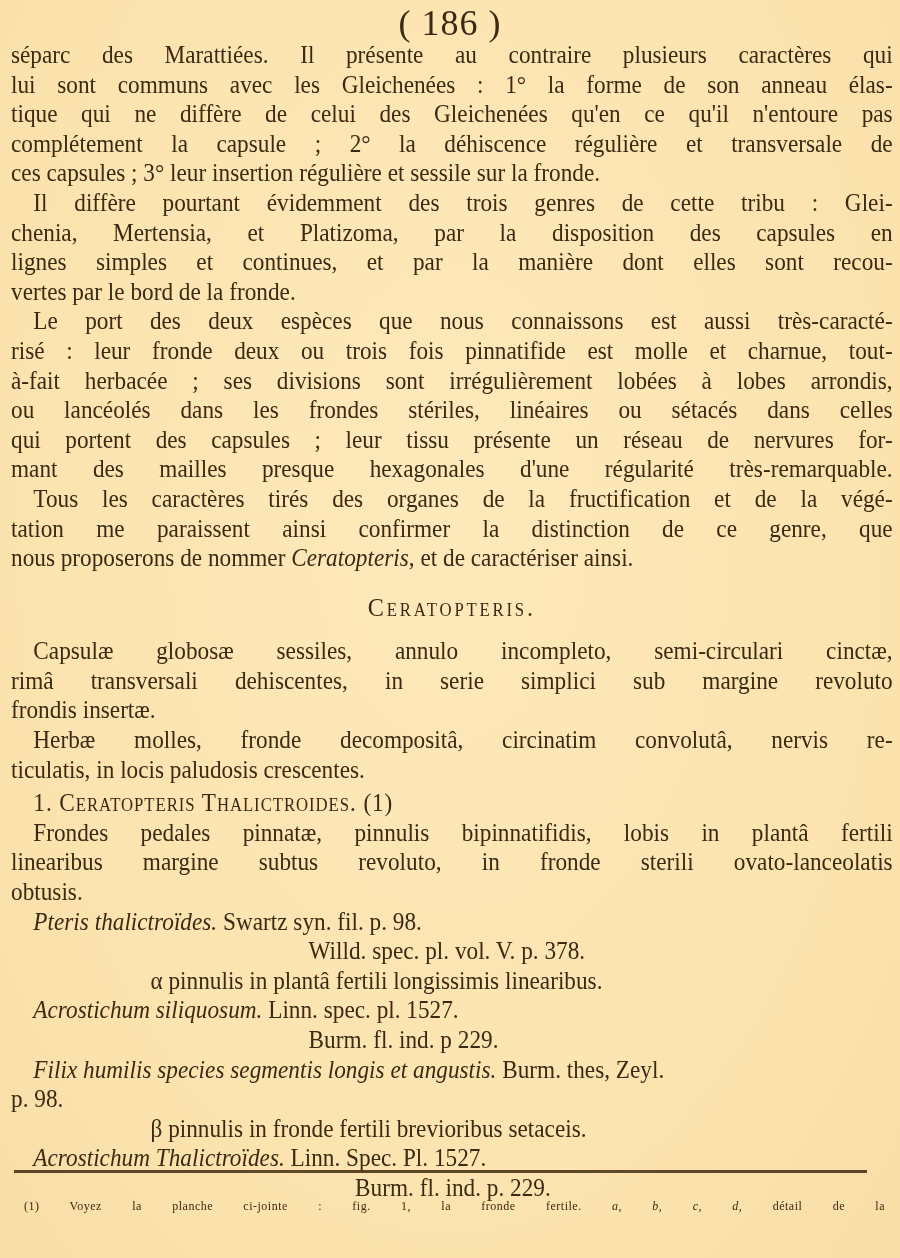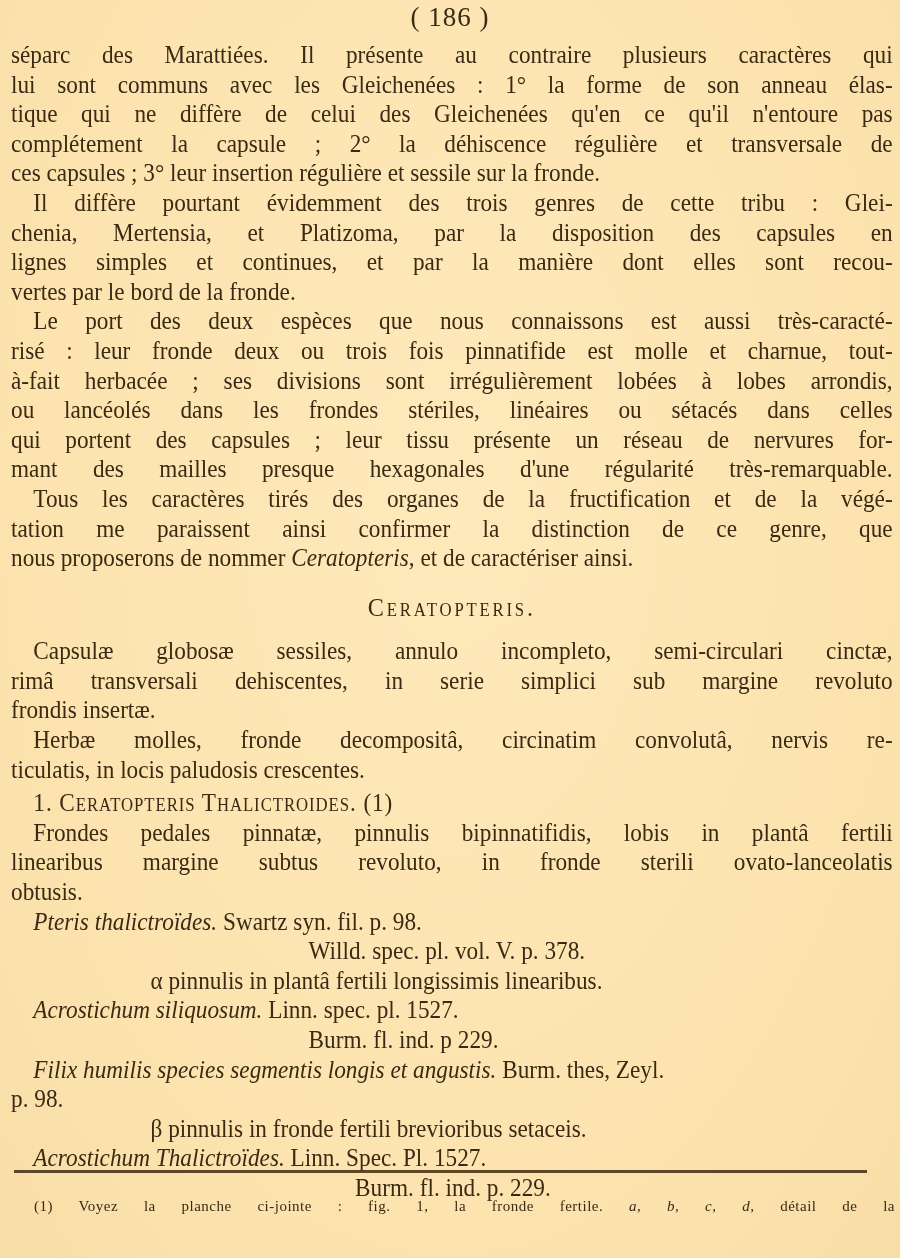--- a/index.html
+++ b/index.html
@@ -8,21 +8,21 @@
     background: #fde6b4;
     color: #3a2a14;
     font-family: "Liberation Serif", "DejaVu Serif", serif;
   }
   .page {
     position: relative; width: 900px; height: 1258px;
     background: radial-gradient(ellipse at 50% 40%, #fee9bb 0%, #fce3ae 70%, #f8dda6 100%);
   }
   .pagenum {
     position: absolute; top: 2px; left: 0; width: 900px; text-align: center;
-    font-size: 27px; letter-spacing: 1px;
+    font-size: 36px; letter-spacing: 1px;
   }
   .body {
     position: absolute; left: 11px; top: 40px; width: 882px;
     font-size: 25px; line-height: 29.6px; transform: scaleX(0.93); transform-origin: left top;
     width: 948px;
   }
   .line { white-space: nowrap; display: block; text-align: justify; text-align-last: justify; }
   .line.last { text-align-last: left; }
   .indent { padding-left: 24px; }
   .heading {
@@ -36,22 +36,22 @@
   .syn i { font-style: italic; }
   .ind1 { padding-left: 24px; }
   .ind2 { padding-left: 150px; }
   .ind3 { padding-left: 320px; }
   .ind4 { padding-left: 370px; }
   .rule {
     position: absolute; left: 14px; top: 1170px; width: 853px; height: 3px;
     background: #4a3518; opacity: 0.9;
   }
   .note {
-    position: absolute; left: 10px; top: 1196px; width: 885px;
-    font-size: 15px; line-height: 20px; letter-spacing: 0.5px;
+    position: absolute; left: 0; top: 1196px; width: 885px;
+    font-size: 12px; line-height: 20px; letter-spacing: 0.5px;
   }
   .note .line { text-align-last: justify; }
   .note .last { text-align-last: left; }
   .note .noteindent { padding-left: 24px; }
   i { font-style: italic; }
 </style>
 </head>
 <body>
 
 <div class="page">

